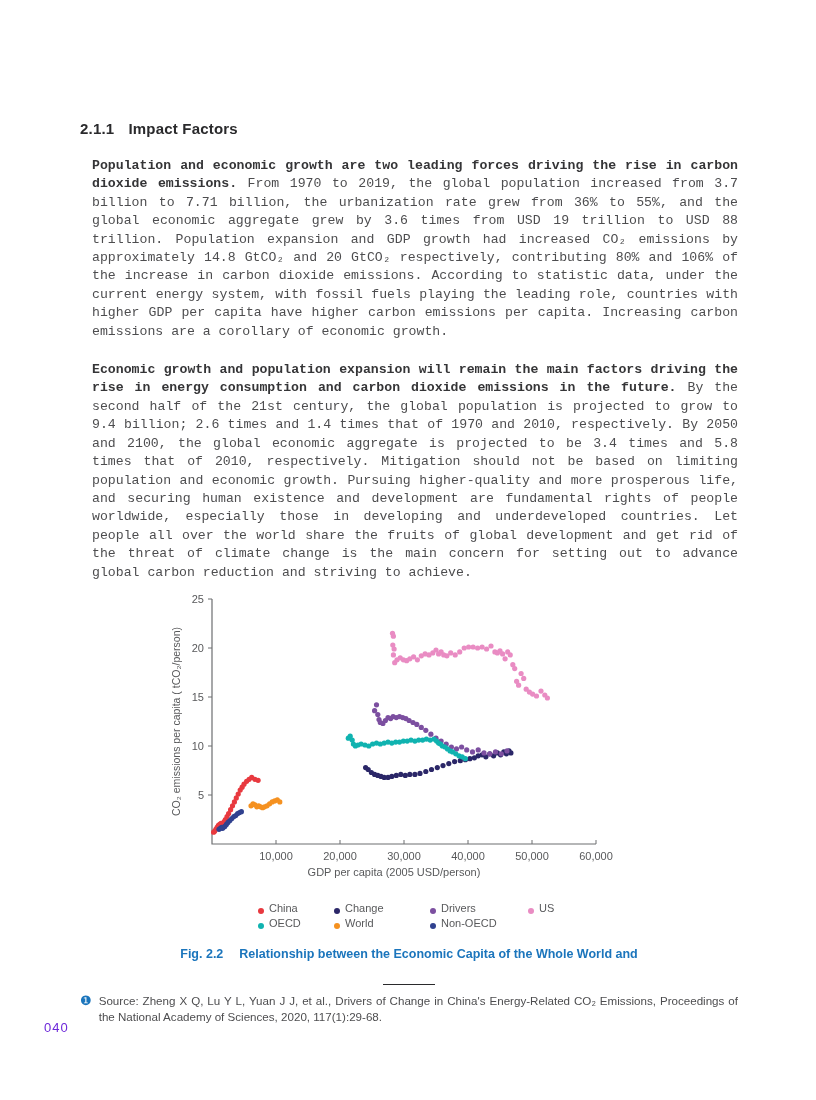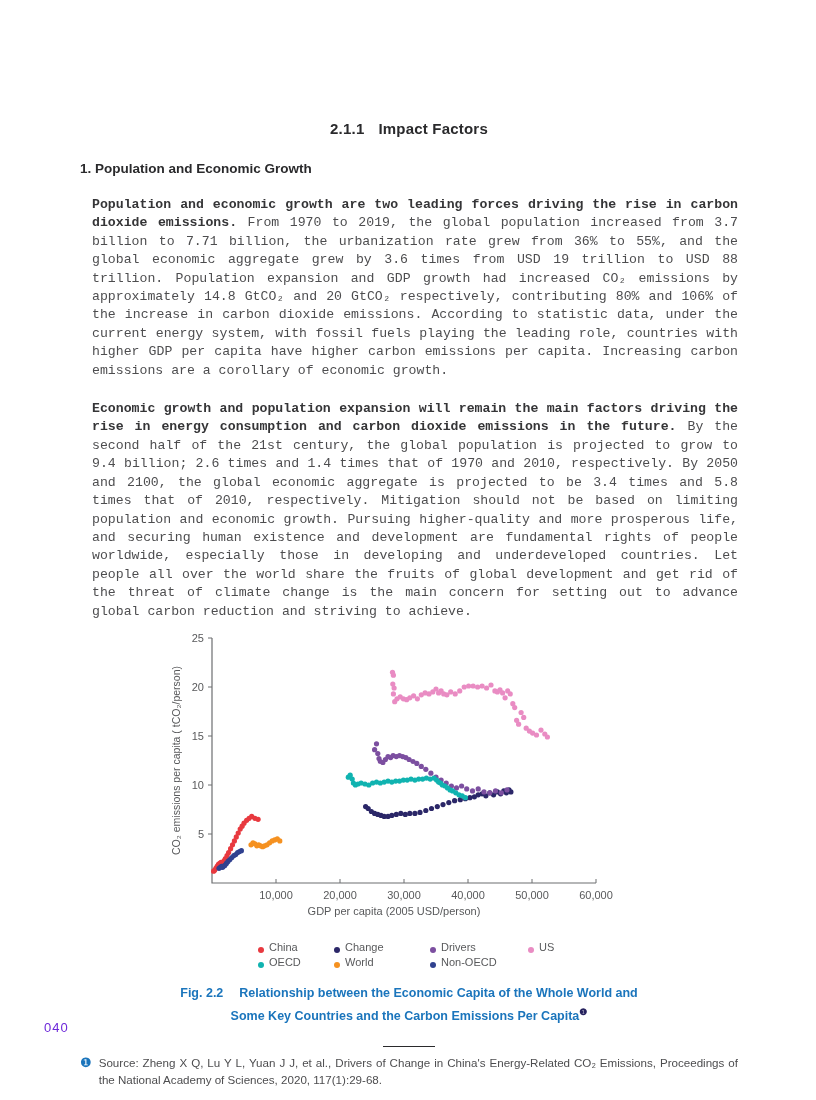--- a/index.html
+++ b/index.html
@@ -1,19 +1,19 @@
 <!DOCTYPE html>
 <html><head>
 <meta charset="utf-8">
 <style>
   html,body{margin:0;padding:0;background:#ffffff;}
   .page{position:relative;width:816px;height:1100px;background:#ffffff;overflow:hidden;
         font-family:"Liberation Sans",sans-serif;color:#4d4d4f;}
   .content{position:absolute;left:80px;top:120px;width:658px;}
-  .h-section{font-size:15px;font-weight:bold;color:#2a2a2c;margin:0 0 0 0;letter-spacing:0.2px;text-align:center;}
+  .h-section{font-size:15px;font-weight:bold;color:#2a2a2c;margin:0 0 0 0;letter-spacing:0.2px;}
   .h-section .num{margin-right:14px;}
   .h-sub{font-size:13.5px;font-weight:bold;color:#2a2a2c;margin:24px 0 0 0;}
   p.body{font-size:13.2px;line-height:18.4px;text-align:justify;margin:20px 0 0 12px;color:#4d4d4f;font-family:Liberation Mono, monospace;}
   p.body .lead{font-weight:600;color:#353537;}
   
   .chart-block{margin-top:12px;margin-left:88px;}
   .chart-svg text{font-family:"Liberation Sans",sans-serif;}
   .legend{display:grid;grid-template-columns:76px 96px 98px 70px;row-gap:3px;
           margin:4px 0 0 90px;font-size:11px;color:#58595b;}
   .legend-item{display:flex;align-items:flex-end;gap:5px;white-space:nowrap;}
@@ -31,21 +31,20 @@
   .page-number{position:absolute;left:44px;top:1020px;font-size:13px;color:#6d28d9;letter-spacing:1px;}
 </style>
 </head>
 <body>
 
 <div class="page">
   <div class="content">
 
     <h1 class="h-section"><span class="num">2.1.1</span><span>Impact Factors</span></h1>
 
-    <h2 class="h-sub">1. Population and Economic Growth</h2>
 
     <p class="body"><span class="lead">Population and economic growth are two leading forces driving the rise in carbon dioxide emissions.</span><span> From 1970 to 2019, the global population increased from 3.7 billion to 7.71 billion, the urbanization rate grew from 36% to 55%, and the global economic aggregate grew by 3.6 times from USD 19 trillion to USD 88 trillion. Population expansion and GDP growth had increased CO₂ emissions by approximately 14.8 GtCO₂ and 20 GtCO₂ respectively, contributing 80% and 106% of the increase in carbon dioxide emissions. According to statistic data, under the current energy system, with fossil fuels playing the leading role, countries with higher GDP per capita have higher carbon emissions per capita. Increasing carbon emissions are a corollary of economic growth.</span></p>
 
     <p class="body"><span class="lead">Economic growth and population expansion will remain the main factors driving the rise in energy consumption and carbon dioxide emissions in the future.</span><span> By the second half of the 21st century, the global population is projected to grow to 9.4 billion; 2.6 times and 1.4 times that of 1970 and 2010, respectively. By 2050 and 2100, the global economic aggregate is projected to be 3.4 times and 5.8 times that of 2010, respectively. Mitigation should not be based on limiting population and economic growth. Pursuing higher-quality and more prosperous life, and securing human existence and development are fundamental rights of people worldwide, especially those in developing and underdeveloped countries. Let people all over the world share the fruits of global development and get rid of the threat of climate change is the main concern for setting out to advance global carbon reduction and striving to achieve.</span></p>
 
     <div class="chart-block">
       <svg class="chart-svg" id="scatter-svg" width="470" height="300" viewBox="0 0 470 300">
           <path d="M 44 5 L 44 250 L 428 250" stroke="#6d6e71" fill="none" stroke-width="1.2"></path>
           <line x1="44" x2="40" y1="201" y2="201" stroke="#6d6e71" stroke-width="1"></line>
           <text x="36" y="204.5" text-anchor="end" font-size="11" fill="#58595b">5</text>
@@ -314,21 +313,20 @@
           </div>
           <div class="legend-item">
             <span class="legend-dot" style="background: rgb(48, 65, 143);"></span>
             <span>Non-OECD</span>
           </div>
         </div>
     </div>
 
     <div class="caption" id="figure-caption" style="color: rgb(27, 117, 188);">
       <div><span class="fig-label">Fig. 2.2</span><span>Relationship between the Economic Capita of the Whole World and</span></div>
-      <div><span>Some Key Countries and the Carbon Emissions Per Capita</span><sup>❶</sup></div>
     </div>
 
     <hr class="footnote-rule">
 
     <div class="footnote">
       <span class="footnote-marker">❶</span>
       <span class="footnote-text">Source: Zheng X Q, Lu Y L, Yuan J J, et al., Drivers of Change in China's Energy-Related CO₂ Emissions, Proceedings of the National Academy of Sciences, 2020, 117(1):29-68.</span>
     </div>
 
   </div>

